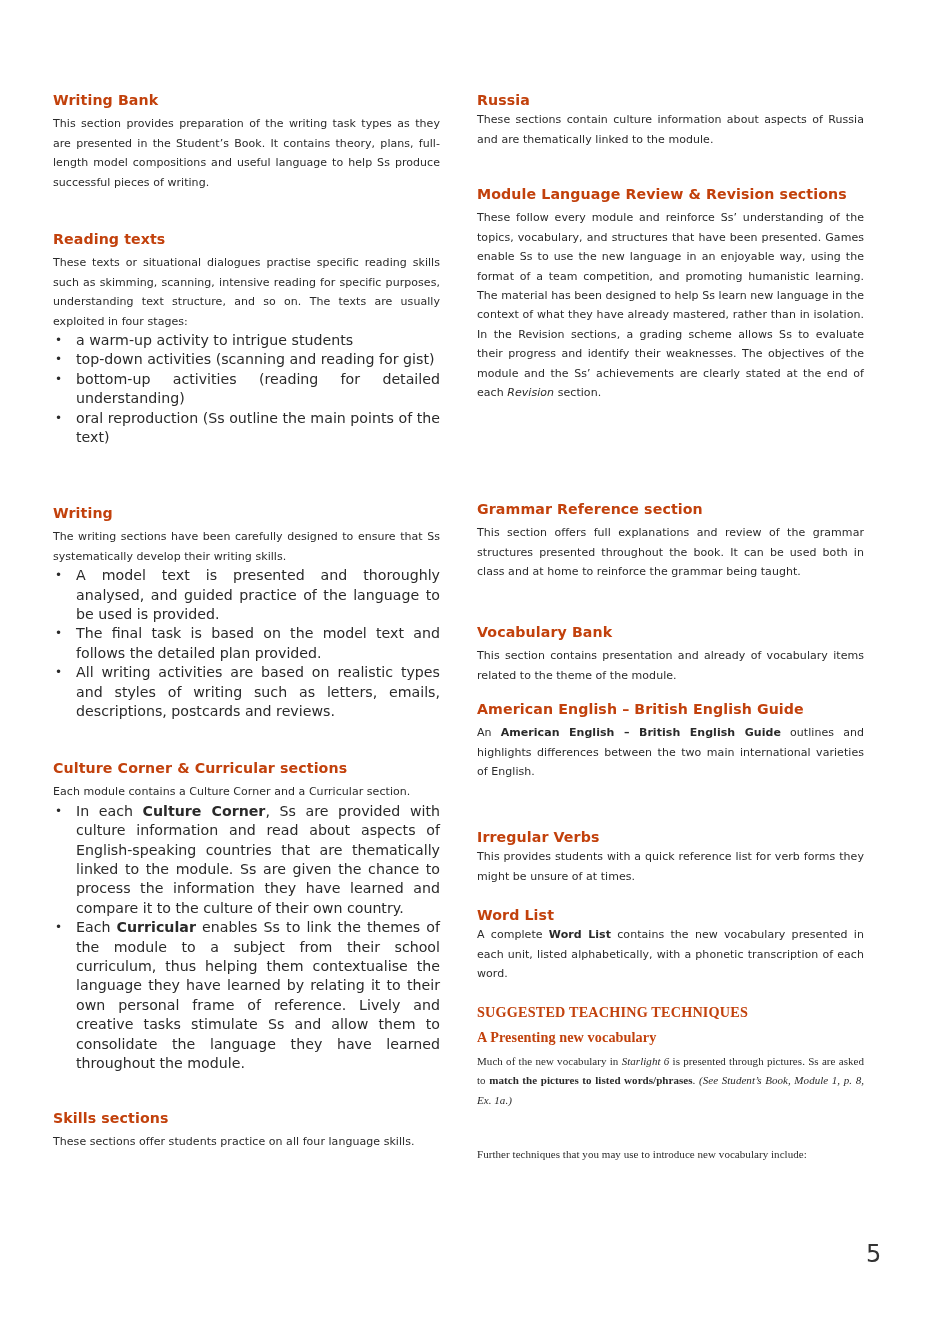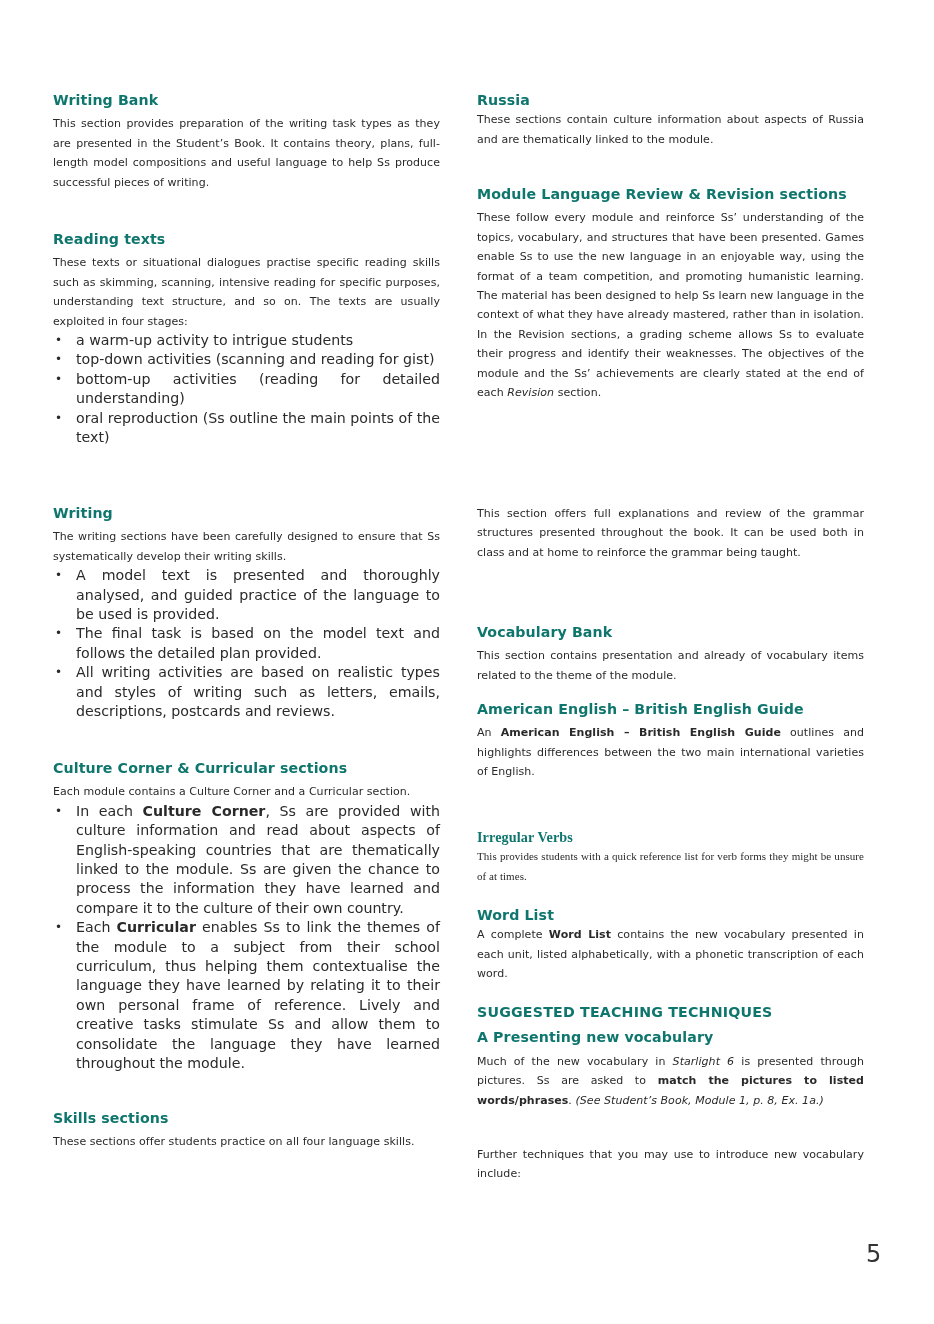--- a/index.html
+++ b/index.html
@@ -5,21 +5,21 @@
   html, body { margin: 0; padding: 0; }
   body {
     width: 934px; height: 1324px; background: #ffffff; position: relative; overflow: hidden;
     font-family: "DejaVu Sans", "Liberation Sans", sans-serif; color: #2a2a2a;
   }
   .col { position: absolute; width: 387px; }
   .col.left { left: 53px; }
   .col.right { left: 477px; }
   .sec { position: absolute; left: 0; width: 387px; }
   h3 {
-    margin: 0; font-size: 14.2px; line-height: 19.4px; font-weight: bold; color: #0f766e;
+    margin: 0; font-size: 14.2px; line-height: 19.4px; font-weight: bold; color: #c2410c;
     letter-spacing: 0.1px;
   }
   p {
     margin: 4px 0 0 0; font-size: 11px; line-height: 19.4px; text-align: justify; text-align-last: left;
     letter-spacing: 0.05px;
   }
   p.tight { margin-top: 0; }
   ul { list-style: none; margin: 0; padding: 0; }
   ul li {
     position: relative; padding-left: 23px; font-size: 14.2px; line-height: 19.4px;
@@ -86,44 +86,45 @@
     <h3>Russia</h3>
     <p class="tight">These sections contain culture information about aspects of Russia and are thematically linked to the module.</p>
   </div>
 
   <div class="sec" style="top:185px;">
     <h3>Module Language Review &amp; Revision sections</h3>
     <p><span>These follow every module and reinforce Ss’ understanding of the topics, vocabulary, and structures that have been presented. Games enable Ss to use the new language in an enjoyable way, using the format of a team competition, and promoting humanistic learning. The material has been designed to help Ss learn new language in the context of what they have already mastered, rather than in isolation. In the Revision sections, a grading scheme allows Ss to evaluate their progress and identify their weaknesses. The objectives of the module and the Ss’ achievements are clearly stated at the end of each </span><i>Revision</i><span> section.</span></p>
   </div>
 
   <div class="sec" style="top:500px;">
+    <h3>Grammar Reference section</h3>
     <p>This section offers full explanations and review of the grammar structures presented throughout the book. It can be used both in class and at home to reinforce the grammar being taught.</p>
   </div>
 
   <div class="sec" style="top:623px;">
     <h3>Vocabulary Bank</h3>
     <p>This section contains presentation and already of vocabulary items related to the theme of the module.</p>
   </div>
 
   <div class="sec" style="top:700px;">
     <h3>American English – British English Guide</h3>
     <p><span>An </span><b>American English – British English Guide</b><span> outlines and highlights differences between the two main international varieties of English.</span></p>
   </div>
 
-  <div class="sec" style="top:828px;font-family:Liberation Serif, serif;">
+  <div class="sec" style="top:828px;">
     <h3>Irregular Verbs</h3>
     <p class="tight">This provides students with a quick reference list for verb forms they might be unsure of at times.</p>
   </div>
 
   <div class="sec" style="top:906px;">
     <h3>Word List</h3>
     <p class="tight"><span>A complete </span><b>Word List</b><span> contains the new vocabulary presented in each unit, listed alphabetically, with a phonetic transcription of each word.</span></p>
   </div>
 
-  <div class="sec" style="top:1003px;">
+  <div class="sec" style="top:1003px;font-family:Liberation Serif, serif;">
     <h3 class="caps">SUGGESTED TEACHING TECHNIQUES</h3>
     <h3 style="margin-top:6px;">A Presenting new vocabulary</h3>
     <p><span>Much of the new vocabulary in </span><i>Starlight 6</i><span> is presented through pictures. Ss are asked to </span><b>match the pictures to listed words/phrases</b><span>. </span><i>(See Student’s Book, Module 1, p. 8, Ex. 1a.)</i></p>
     <p style="margin-top:35px;">Further techniques that you may use to introduce new vocabulary include:</p>
   </div>
 </div>
 
 <div class="page-number">5</div>
 
 </body></html>

